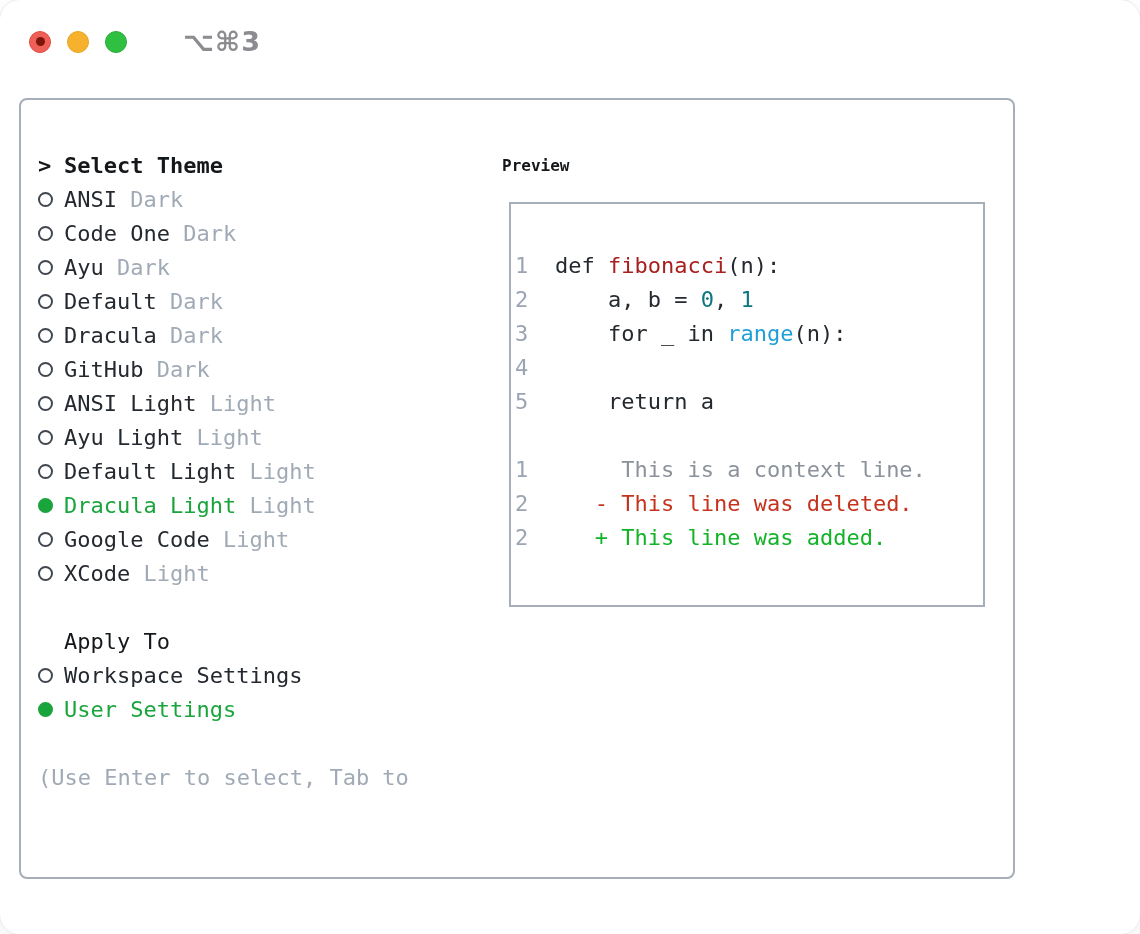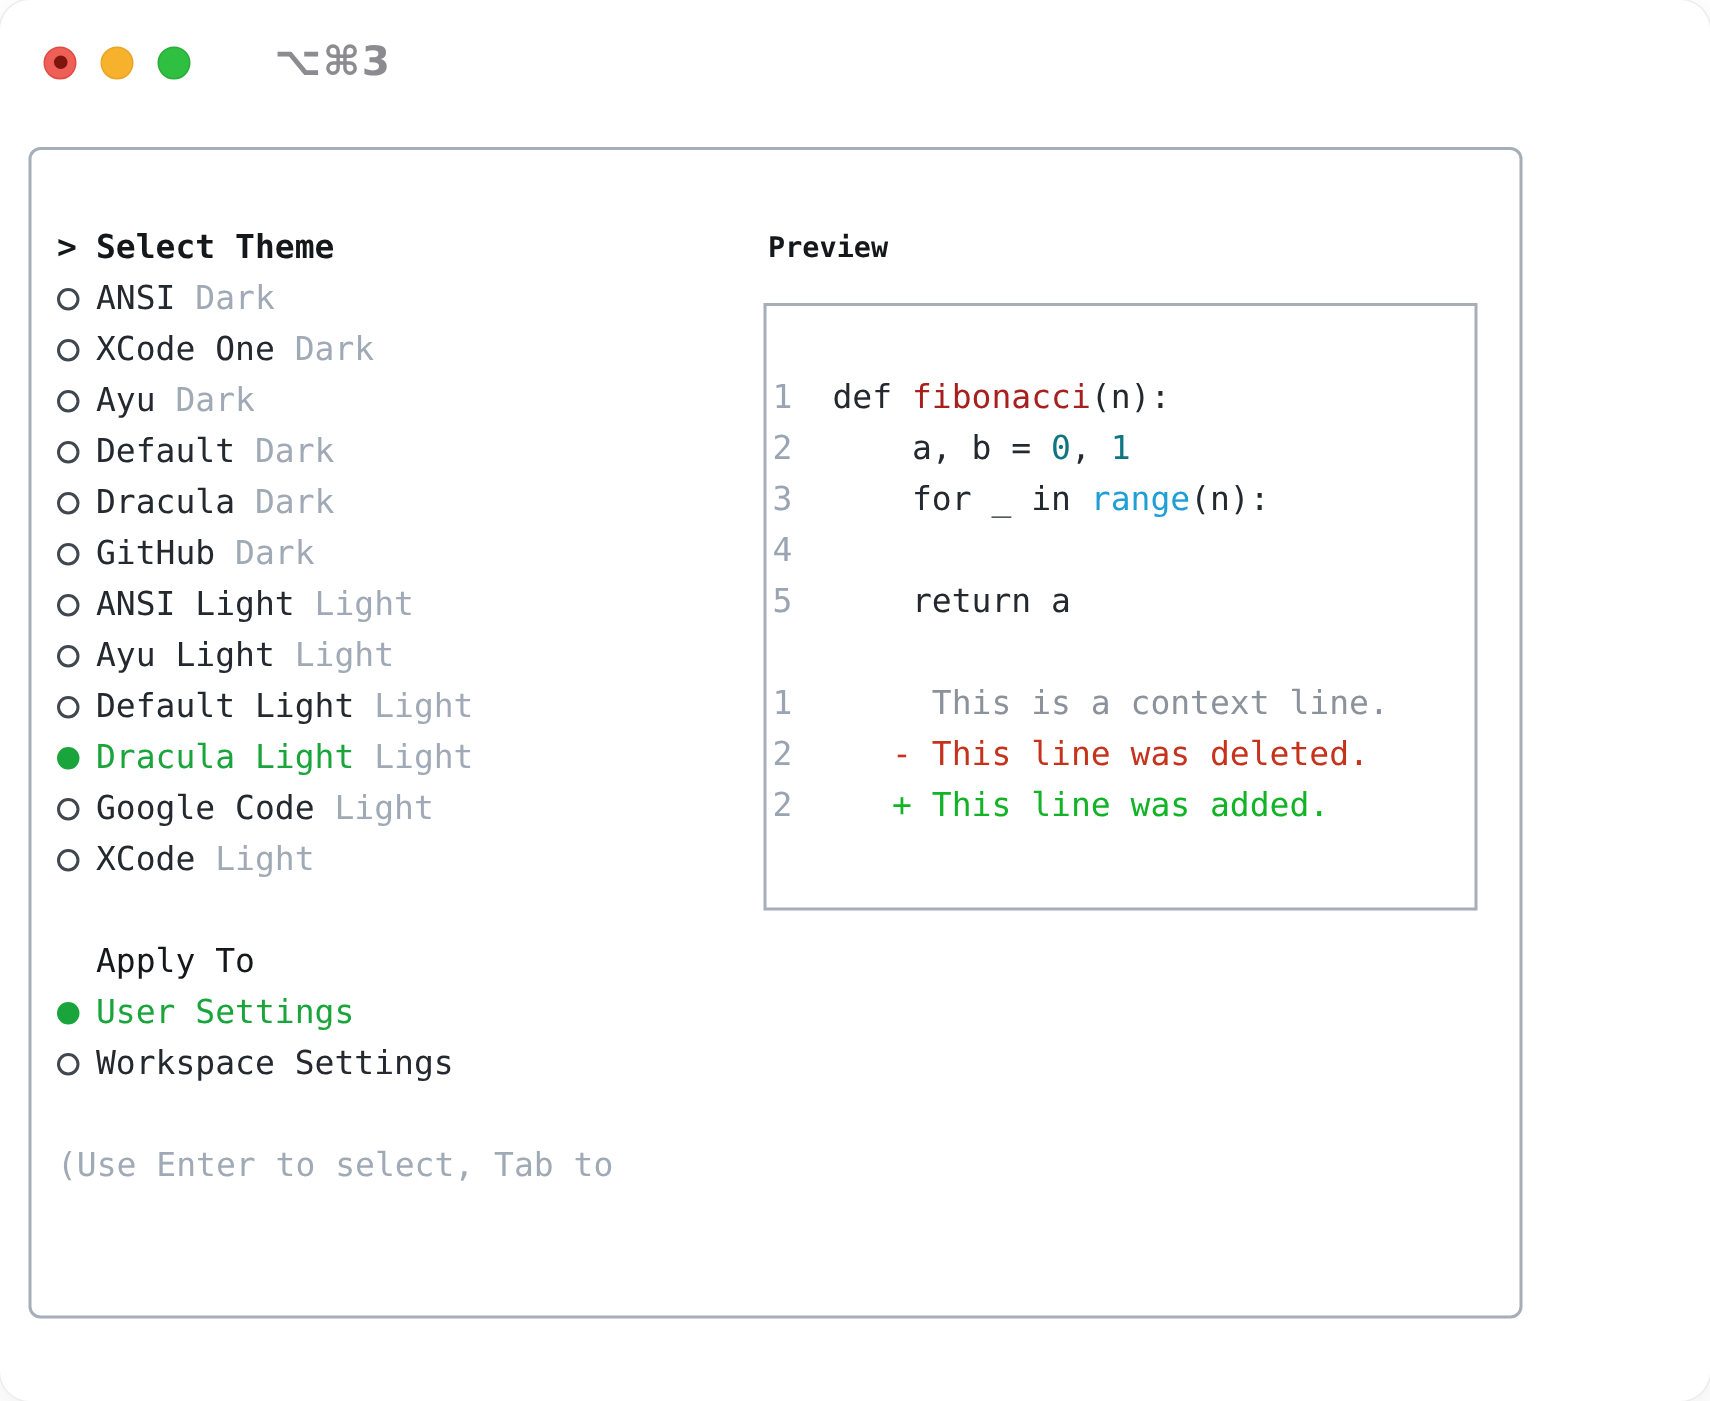--- a/index.html
+++ b/index.html
@@ -33,21 +33,21 @@
   .theme-name{color:var(--fg);}
   .theme-name.sel{color:var(--accent-green);}
   .variant{color:var(--muted);}
   .apply-hdr{color:var(--heading);}
   .opt-label.sel{color:var(--accent-green);}
   .spacer{height:34px;}
   .hint-line{height:34px;display:flex;align-items:center;color:var(--muted);text-align:right;}
 
   
   .preview-title{position:absolute;left:481px;top:48px;height:34px;display:flex;align-items:center;
-                 font-size:19px;font-weight:bold;color:var(--heading);margin-left:10px;}
+                 font-size:16px;font-weight:bold;color:var(--heading);}
   .pbox{position:absolute;left:488px;top:102px;width:472px;height:401px;
         border:2px solid var(--border);background:#fff;}
   .code{padding:44px 0 0 4px;font-size:22px;}
   .code .row{height:34px;}
   .ln{flex:0 0 40px;width:40px;color:var(--line-number);}
   .seg{white-space:pre;}
   .c-fg{color:var(--fg);}
   .c-func{color:var(--func-red);}
   .c-num{color:var(--literal-teal);}
   .c-call{color:var(--call-blue);}
@@ -72,43 +72,43 @@
   <div class="panel">
 
     <div class="left-col">
       <div class="row">
         <span class="marker prompt">&gt;</span>
         <span class="hdr">Select Theme</span>
       </div>
 
       <div id="theme-list">
           <div class="row"><span class="marker"><span class="radio"></span></span><span class="theme-name">ANSI</span><span class="variant"> Dark</span></div>
-          <div class="row"><span class="marker"><span class="radio"></span></span><span class="theme-name">XCode One</span><span class="variant"> Dark</span></div>
+          <div class="row"><span class="marker"><span class="radio"></span></span><span class="theme-name">Code One</span><span class="variant"> Dark</span></div>
           <div class="row"><span class="marker"><span class="radio"></span></span><span class="theme-name">Ayu</span><span class="variant"> Dark</span></div>
           <div class="row"><span class="marker"><span class="radio"></span></span><span class="theme-name">Default</span><span class="variant"> Dark</span></div>
           <div class="row"><span class="marker"><span class="radio"></span></span><span class="theme-name">Dracula</span><span class="variant"> Dark</span></div>
           <div class="row"><span class="marker"><span class="radio"></span></span><span class="theme-name">GitHub</span><span class="variant"> Dark</span></div>
           <div class="row"><span class="marker"><span class="radio"></span></span><span class="theme-name">ANSI Light</span><span class="variant"> Light</span></div>
           <div class="row"><span class="marker"><span class="radio"></span></span><span class="theme-name">Ayu Light</span><span class="variant"> Light</span></div>
           <div class="row"><span class="marker"><span class="radio"></span></span><span class="theme-name">Default Light</span><span class="variant"> Light</span></div>
           <div class="row"><span class="marker"><span class="radio sel"></span></span><span class="theme-name sel">Dracula Light</span><span class="variant"> Light</span></div>
           <div class="row"><span class="marker"><span class="radio"></span></span><span class="theme-name">Google Code</span><span class="variant"> Light</span></div>
           <div class="row"><span class="marker"><span class="radio"></span></span><span class="theme-name">XCode</span><span class="variant"> Light</span></div>
         </div>
 
       <div class="spacer"></div>
 
       <div class="row">
         <span class="marker"></span>
         <span class="apply-hdr">Apply To</span>
       </div>
 
       <div id="apply-list">
+          <div class="row"><span class="marker"><span class="radio"></span></span><span class="opt-label">Workspace Settings</span></div>
           <div class="row"><span class="marker"><span class="radio sel"></span></span><span class="opt-label sel">User Settings</span></div>
-          <div class="row"><span class="marker"><span class="radio"></span></span><span class="opt-label">Workspace Settings</span></div>
         </div>
 
       <div class="spacer"></div>
 
       <div id="hint">
           <div class="hint-line">(Use Enter to select, Tab to</div>
         </div>
     </div>
 
     <div class="preview-title">Preview</div>

